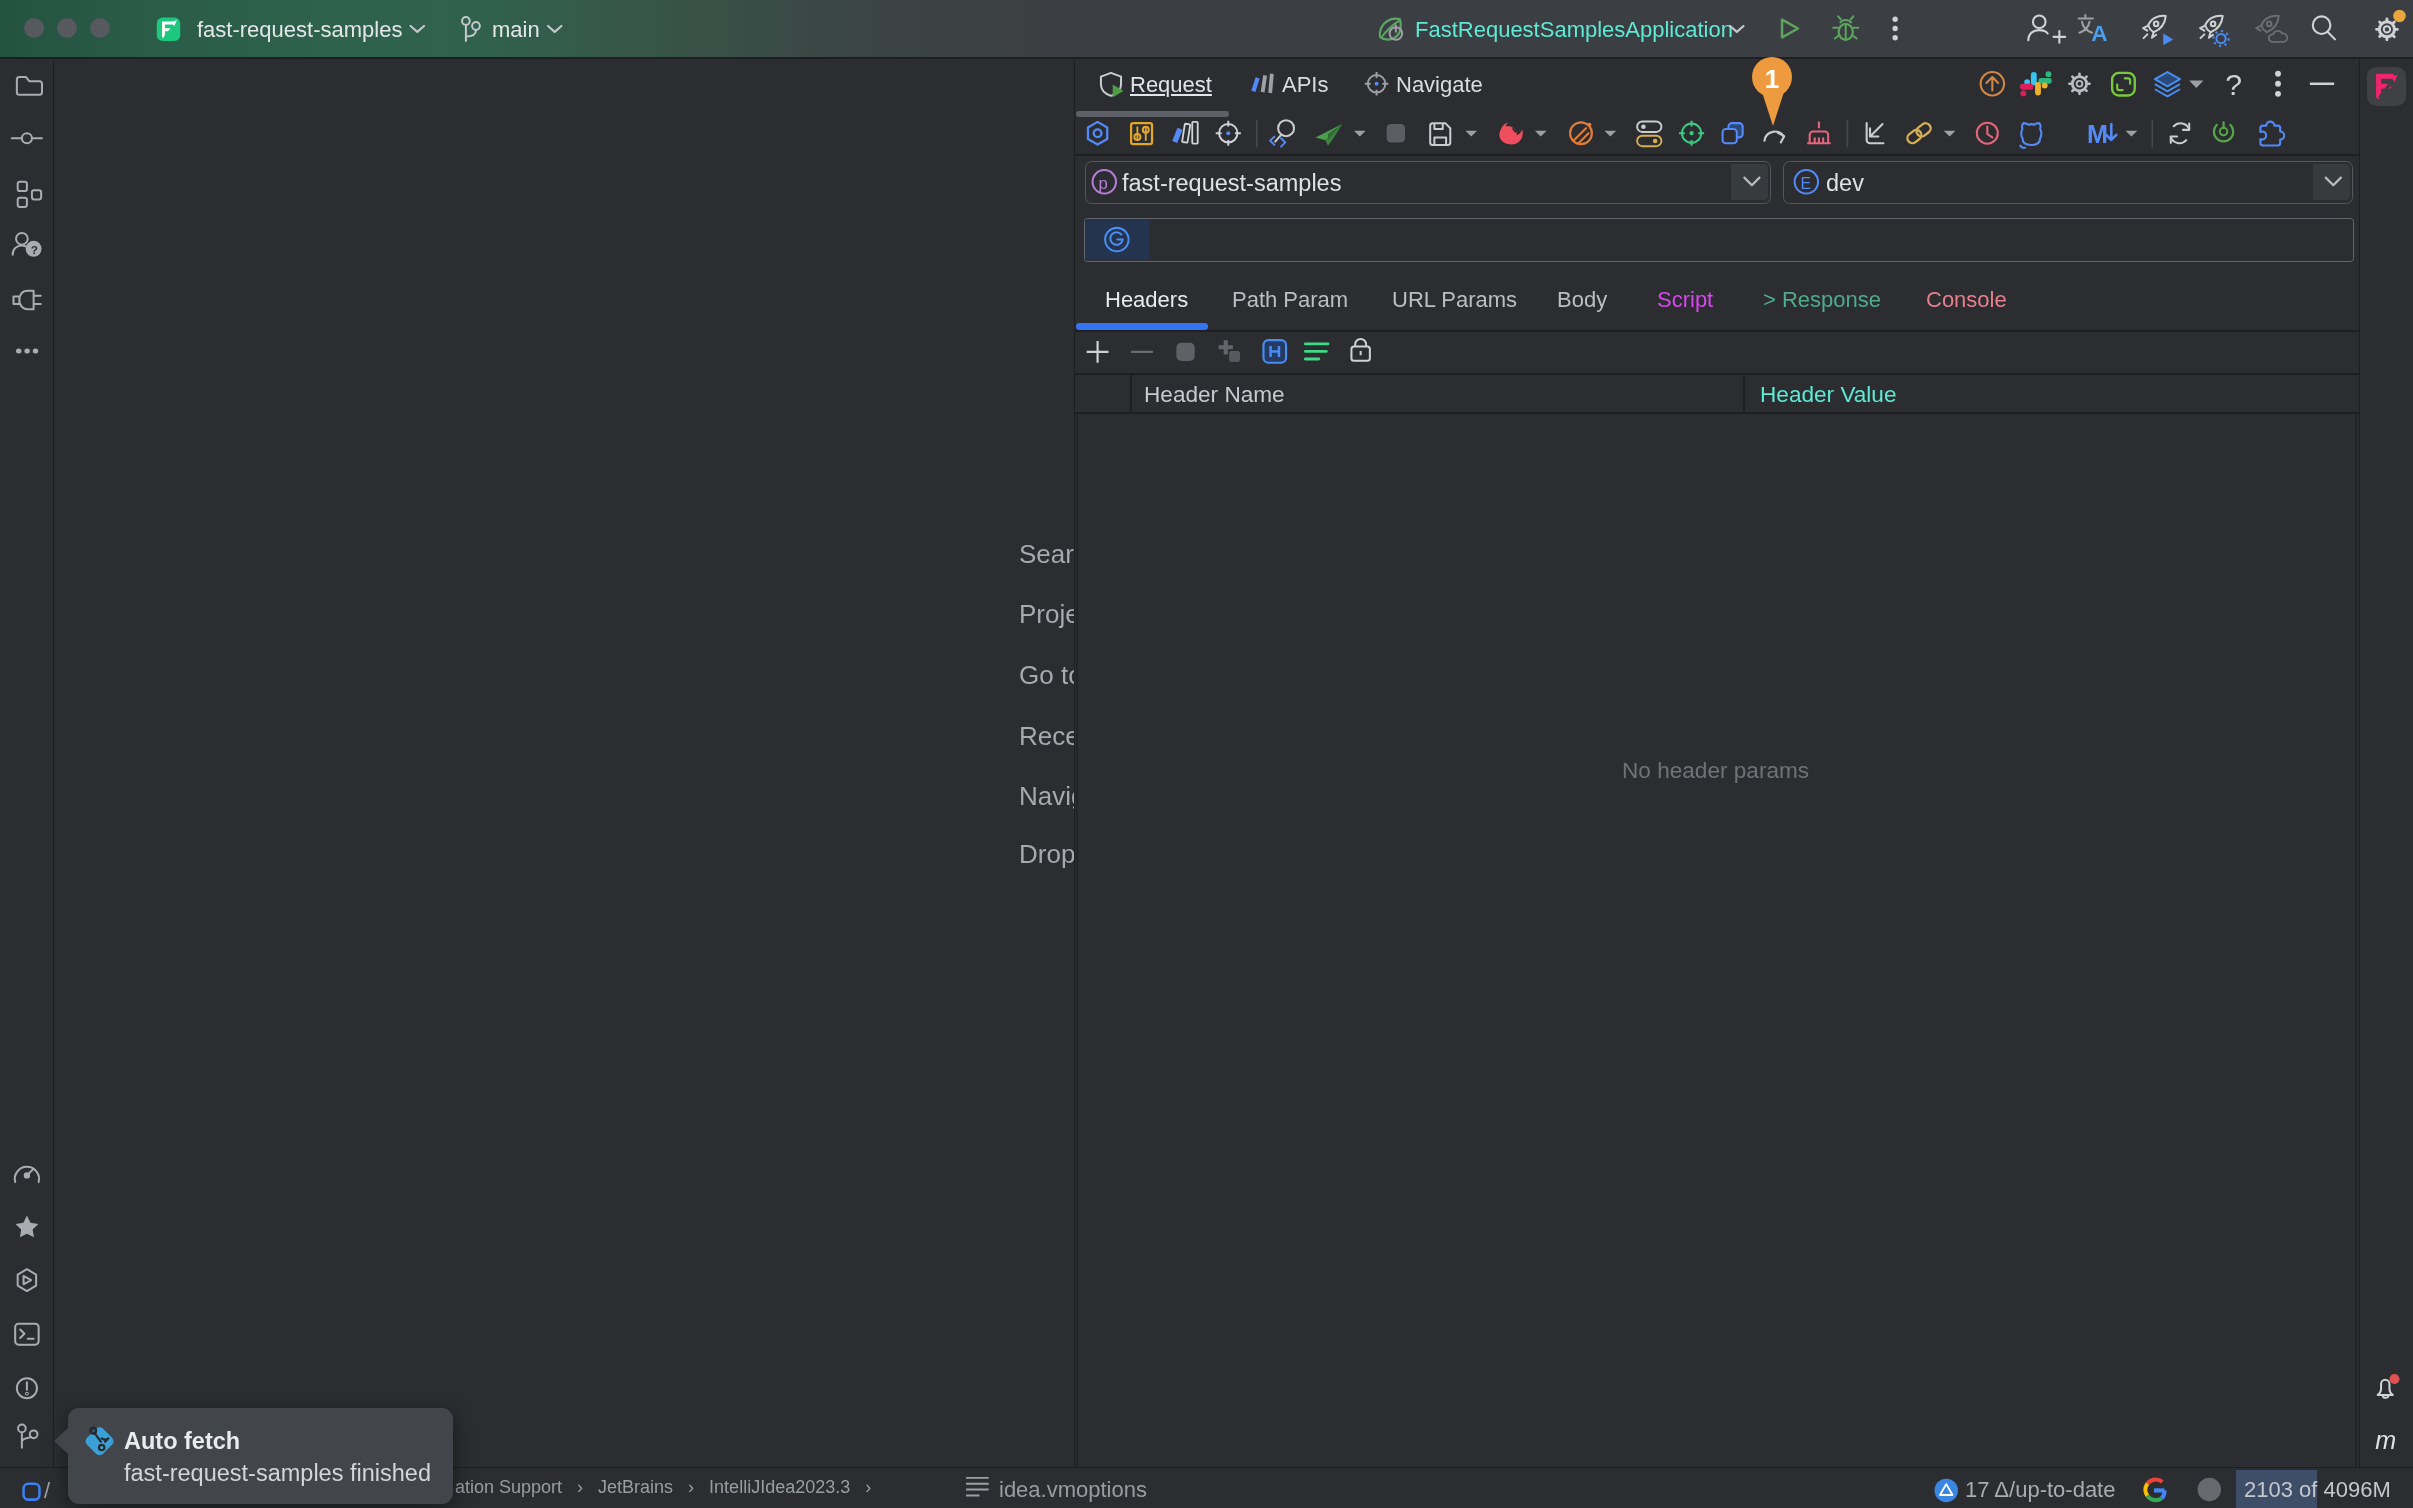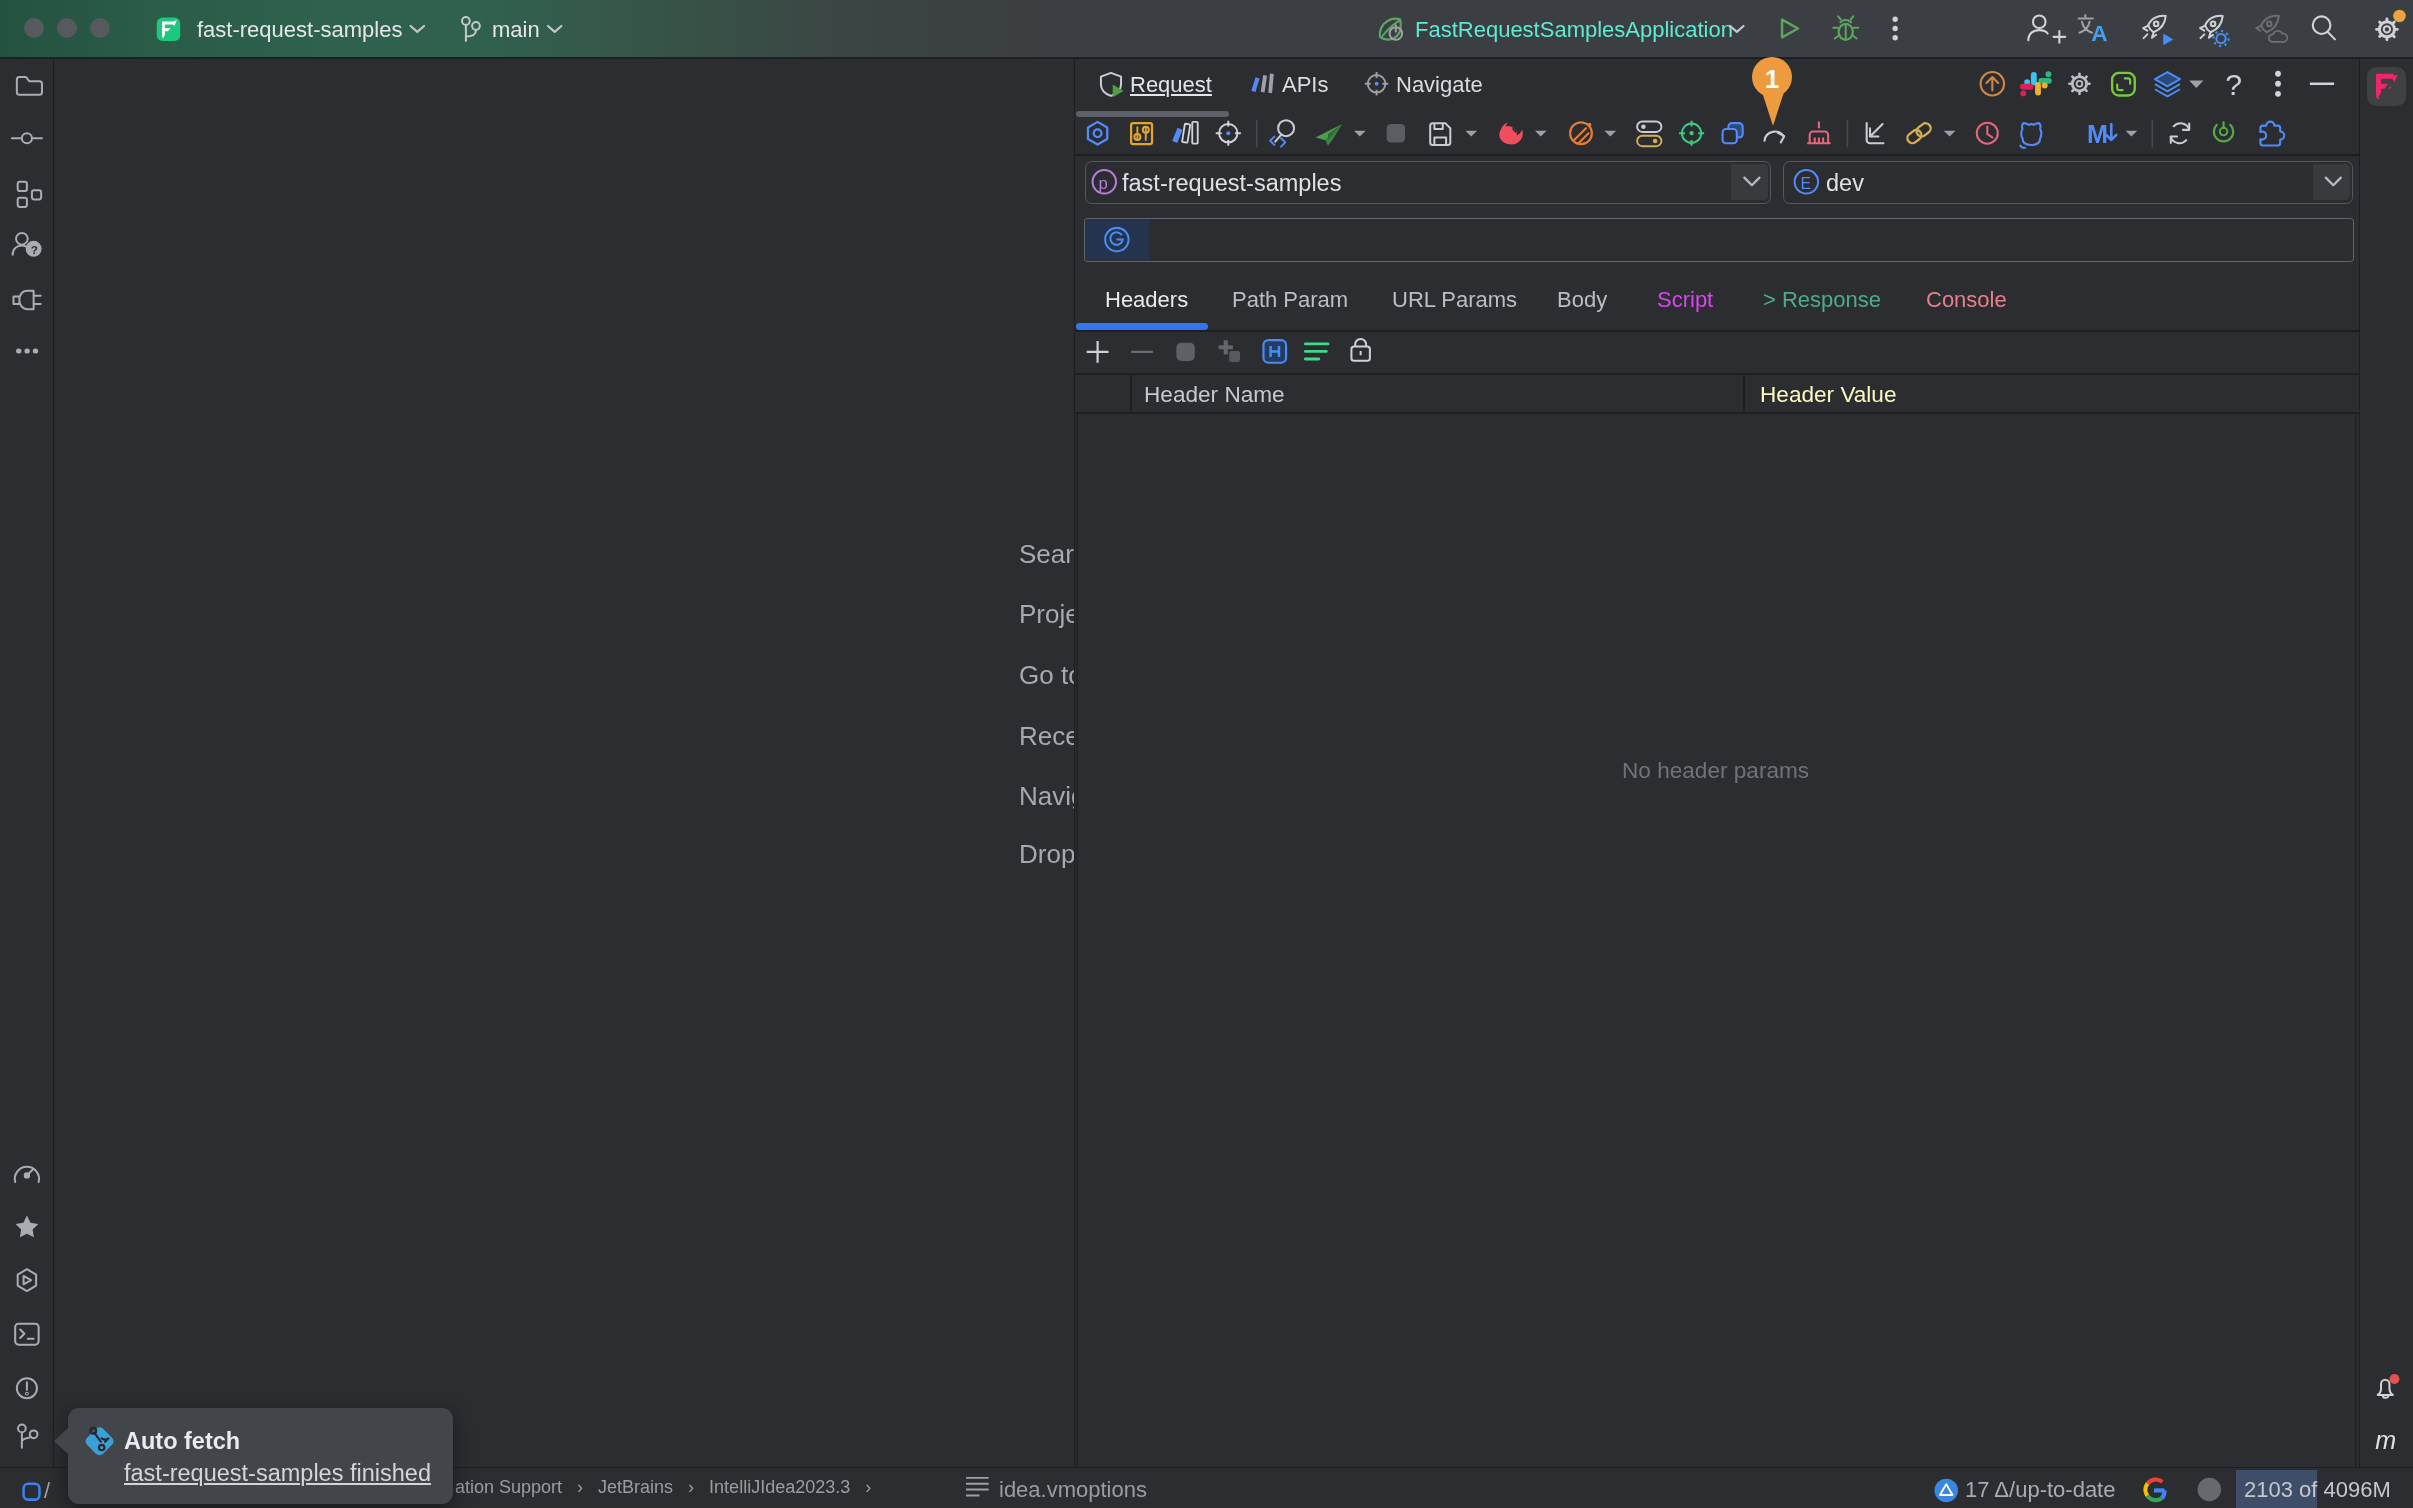--- a/index.html
+++ b/index.html
@@ -51,21 +51,21 @@
   <div class="abs txt" style="left:1557px;top:287px;font-size:22px;color:#bcbec3;">Body</div>
   <div class="abs txt" style="left:1657px;top:287px;font-size:22px;color:#d946ef;">Script</div>
   <div class="abs txt" style="left:1763px;top:287px;font-size:22px;color:#4fab89;">&gt; Response</div>
   <div class="abs txt" style="left:1926px;top:287px;font-size:22px;color:#e87e8c;">Console</div>
   <div class="abs" style="left:1076px;top:323px;width:132px;height:6.7px;background:#3574f0;border-radius:3.4px;"></div>
   <div class="abs" style="left:1075px;top:330px;width:1284px;height:1.7px;background:#1e1f22;"></div>
 
   <div class="abs" style="left:1075px;top:373px;width:1284px;height:1.7px;background:#1e1f22;"></div>
 
   <div class="abs txt" style="left:1144px;top:382px;font-size:22.6px;color:#c6c9ce;">Header Name</div>
-  <div class="abs txt" style="left:1760px;top:382px;font-size:22.6px;color:#fef9c3;">Header Value</div>
+  <div class="abs txt" style="left:1760px;top:382px;font-size:22.6px;color:#5eead4;">Header Value</div>
   <div class="abs" style="left:1130px;top:375px;width:1.7px;height:38px;background:#1e1f22;"></div>
   <div class="abs" style="left:1743px;top:375px;width:1.7px;height:38px;background:#1e1f22;"></div>
   <div class="abs" style="left:1075px;top:412px;width:1284px;height:1.7px;background:#1e1f22;"></div>
 
   <div class="abs" style="left:1076px;top:414px;width:1.7px;height:1053px;background:#222427;"></div>
   <div class="abs" style="left:2355px;top:414px;width:1.7px;height:1053px;background:#222427;"></div>
   <div class="abs txt" style="left:1622px;top:758px;font-size:22.6px;color:#6f7277;">No header params</div>
 
   <div class="abs" id="panelicons"></div>
 
@@ -352,21 +352,21 @@
     <circle cx="2637" cy="1778" r="14" fill="#66696e"></circle>
 
     <path d="M2838 1665 h18 c-3 -2 -4 -5 -4 -8 v-5 a5 5 0 0 0 -10 0 v5 c0 3 -1 6 -4 8 z M2844 1665 a3.5 3.5 0 0 0 7 0" stroke="#cfd2d6" stroke-width="2.4" stroke-linejoin="round"></path>
     <circle cx="2858" cy="1646" r="6" fill="#e35252"></circle>
     <text x="2835" y="1729" font-size="30" font-style="italic" fill="#dfe1e5" font-family="Liberation Sans">m</text>
   </svg>
 
   <div class="abs" id="popup" style="left:68px;top:1408px;width:385px;height:96px;background:#424549;border-radius:11px;box-shadow:0 5px 20px rgba(0,0,0,0.45);"></div>
   <div class="abs" style="left:54px;top:1427px;width:0;height:0;border-top:14.2px solid transparent;border-bottom:14.2px solid transparent;border-right:15px solid #424549;"></div>
   <div class="abs txt" style="left:124px;top:1428px;font-size:23.5px;font-weight:bold;color:#e9ebee;">Auto fetch</div>
-  <div class="abs txt" style="left:124px;top:1460px;font-size:23.5px;color:#d2d5d9;text-decoration:underline;">fast-request-samples finished</div>
+  <div class="abs txt" style="left:124px;top:1460px;font-size:23.5px;color:#d2d5d9;">fast-request-samples finished</div>
   <svg class="abs" style="left:68px;top:1408px;" width="101" height="96" viewBox="0 0 120 114" fill="none">
     <rect x="24" y="26" width="27" height="27" rx="6" transform="rotate(45 37.5 39.5)" fill="#3ba0d8"></rect>
     <g stroke="#26282c" stroke-width="2.6" stroke-linecap="round">
       <path d="M31 29 l8 11"></path>
       <circle cx="30" cy="27" r="3.4"></circle>
       <circle cx="40" cy="47" r="3.2"></circle>
       <path d="M40 36 c3 2 6 2 8 0 M44 40 l3 -3"></path>
     </g>
   </svg>
 

